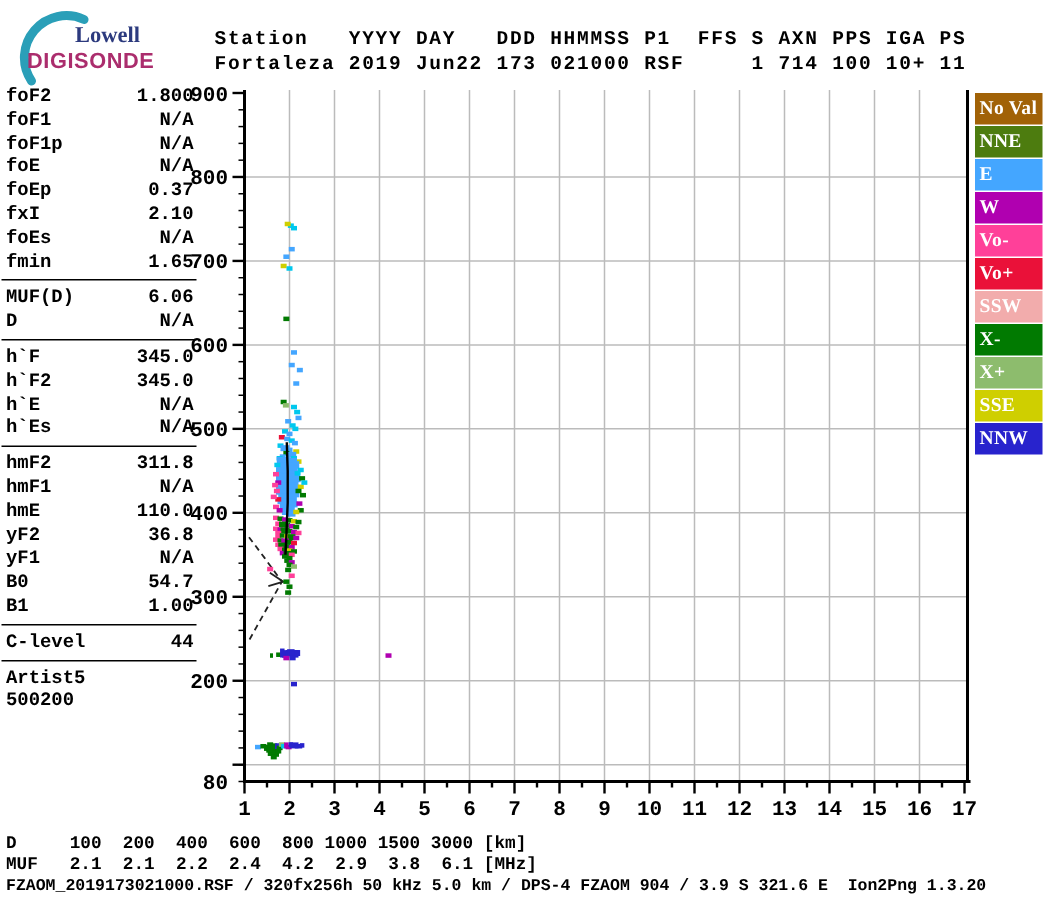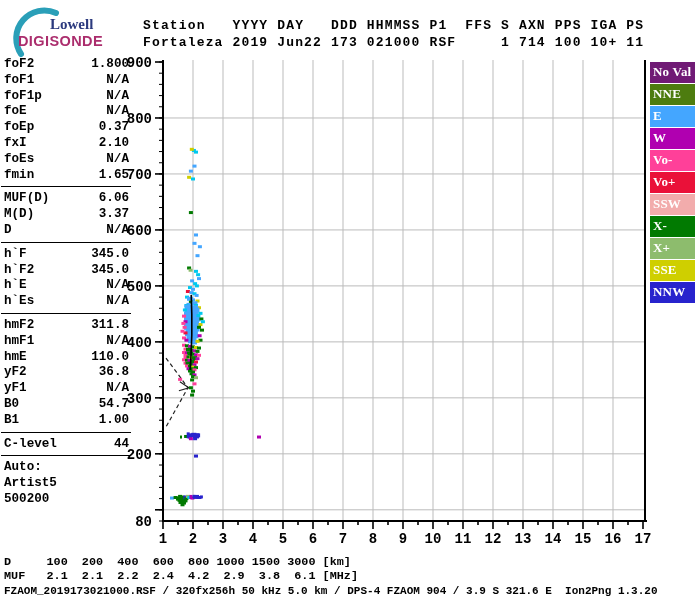--- a/index.html
+++ b/index.html
@@ -366,45 +366,43 @@
     <div class="prow"><span>foF2</span><span class="pv">1.800</span></div>
     <div class="prow"><span>foF1</span><span class="pv">N/A</span></div>
     <div class="prow"><span>foF1p</span><span class="pv">N/A</span></div>
     <div class="prow"><span>foE</span><span class="pv">N/A</span></div>
     <div class="prow"><span>foEp</span><span class="pv">0.37</span></div>
     <div class="prow"><span>fxI</span><span class="pv">2.10</span></div>
     <div class="prow"><span>foEs</span><span class="pv">N/A</span></div>
     <div class="prow"><span>fmin</span><span class="pv">1.65</span></div>
     <div class="psep"></div>
     <div class="prow"><span>MUF(D)</span><span class="pv">6.06</span></div>
-    <div class="prow"><span>M(D)</span><span class="pv">3.37</span></div>
     <div class="prow"><span>D</span><span class="pv">N/A</span></div>
     <div class="psep"></div>
     <div class="prow"><span>h`F</span><span class="pv">345.0</span></div>
     <div class="prow"><span>h`F2</span><span class="pv">345.0</span></div>
     <div class="prow"><span>h`E</span><span class="pv">N/A</span></div>
     <div class="prow"><span>h`Es</span><span class="pv">N/A</span></div>
     <div class="psep"></div>
     <div class="prow"><span>hmF2</span><span class="pv">311.8</span></div>
     <div class="prow"><span>hmF1</span><span class="pv">N/A</span></div>
     <div class="prow"><span>hmE</span><span class="pv">110.0</span></div>
     <div class="prow"><span>yF2</span><span class="pv">36.8</span></div>
     <div class="prow"><span>yF1</span><span class="pv">N/A</span></div>
     <div class="prow"><span>B0</span><span class="pv">54.7</span></div>
     <div class="prow"><span>B1</span><span class="pv">1.00</span></div>
     <div class="psep"></div>
     <div class="prow"><span>C-level</span><span class="pv">44</span></div>
     <div class="psep"></div>
-    <div class="prow"><span>Auto:</span><span class="pv"></span></div>
     <div class="prow"><span>Artist5</span><span class="pv"></span></div>
     <div class="prow"><span>500200</span><span class="pv"></span></div>
   </div>
 
 <div id="legend" class="abs">
-    <div class="litem" style="background: #701a75;">No Val</div>
+    <div class="litem" style="background: #a16207;">No Val</div>
     <div class="litem" style="background: #4d7c0f;">NNE</div>
     <div class="litem" style="background: rgb(68, 166, 255);">E</div>
     <div class="litem" style="background: rgb(176, 0, 176);">W</div>
     <div class="litem" style="background: rgb(255, 64, 153);">Vo-</div>
     <div class="litem" style="background: rgb(234, 17, 57);">Vo+</div>
     <div class="litem" style="background: rgb(242, 172, 172);">SSW</div>
     <div class="litem" style="background: rgb(1, 122, 1);">X-</div>
     <div class="litem" style="background: rgb(141, 188, 109);">X+</div>
     <div class="litem" style="background: rgb(207, 207, 0);">SSE</div>
     <div class="litem" style="background: rgb(40, 35, 205);">NNW</div>

